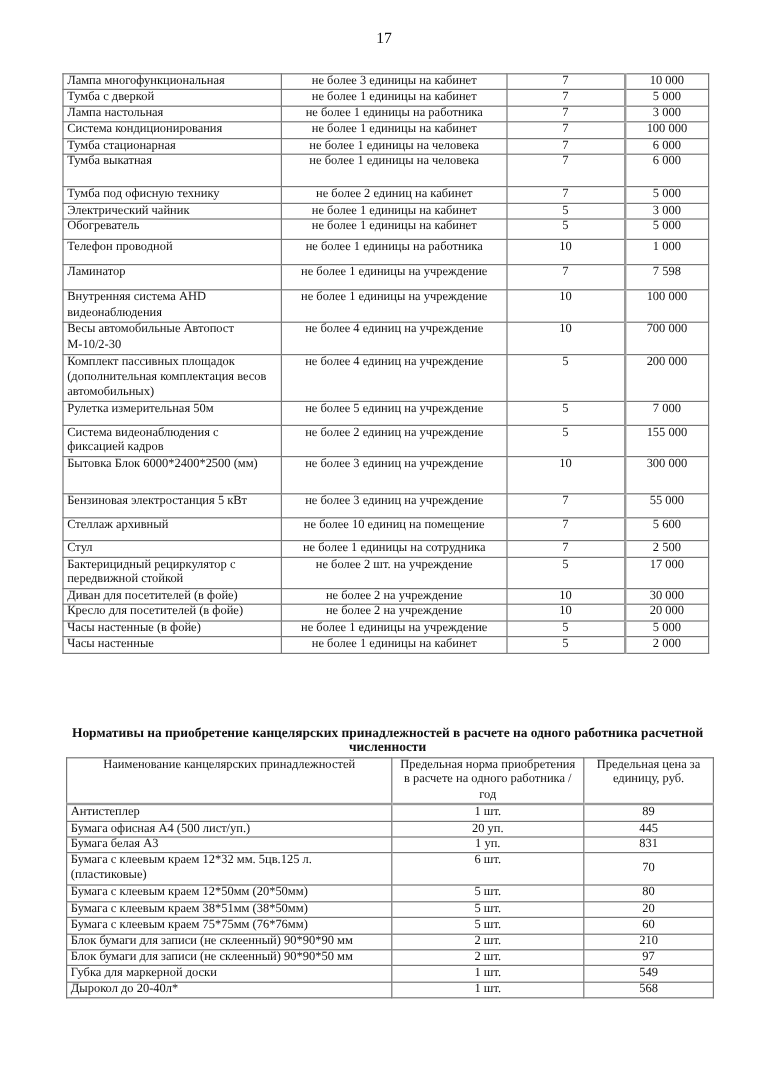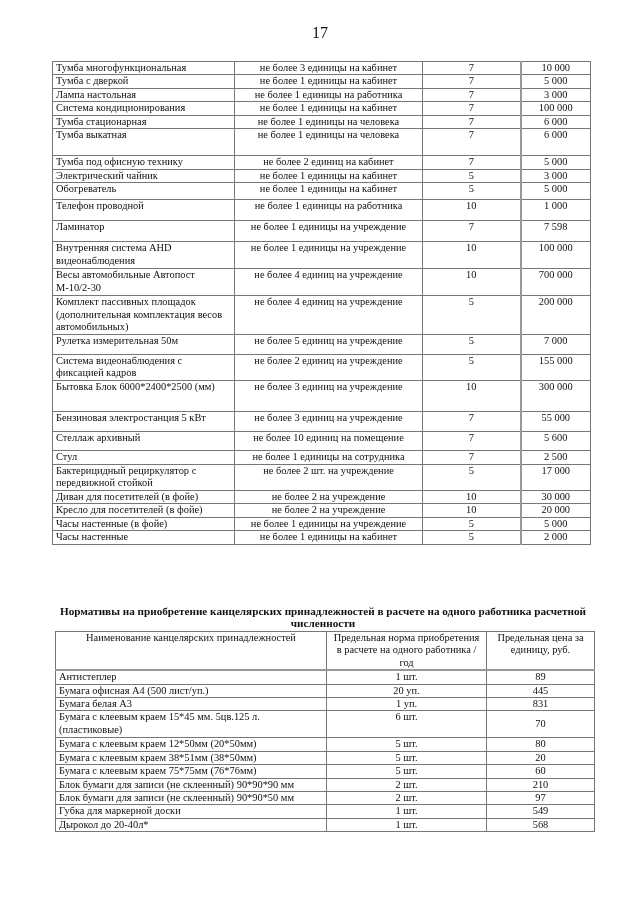--- a/index.html
+++ b/index.html
@@ -1,18 +1,18 @@
 <!DOCTYPE html>
 <html><head>
 <meta charset="utf-8">
 <style>
   html, body { margin: 0; padding: 0; background: #ffffff; }
   body { width: 640px; height: 905px; position: relative; overflow: hidden;
          font-family: "Liberation Serif", "DejaVu Serif", serif; color: #111; }
-  .page-num { position: absolute; top: 24px; left: 0; width: 640px; text-align: center; font-size: 16px; }
+  .page-num { position: absolute; top: 24px; left: 0; width: 640px; text-align: center; font-size: 13px; }
   table { border-collapse: collapse; position: absolute; table-layout: fixed; }
   td, th { border: 1px solid #777; font-size: 10.4px; line-height: 12.4px; padding: 0 3px; vertical-align: top; font-weight: normal; }
   #t1 { left: 52px; top: 61px; width: 538px; }
   #t1 td.c1 { text-align: left; }
   #t1 td.c2, #t1 td.c3, #t1 td.c4 { text-align: center; }
   #t1 td.c3 { border-right: 2px solid #999; }
   .title { position: absolute; top: 605px; left: 40px; width: 566px; text-align: center;
            font-weight: bold; font-size: 11.2px; line-height: 12.4px; }
   #t2 { left: 55px; top: 631px; width: 539px; }
   #t2 th { text-align: center; vertical-align: top; }
@@ -27,21 +27,21 @@
 
 <table id="t1">
   <colgroup>
     <col style="width:182px">
       <col style="width:188px">
       <col style="width:98px">
       <col style="width:70px">
   </colgroup>
   <tbody id="t1-body">
       <tr style="height: 13px;">
-        <td class="c1">Тумба многофункциональная</td>
+        <td class="c1">Лампа многофункциональная</td>
         <td class="c2">не более 3 единицы на кабинет</td>
         <td class="c3">7</td>
         <td class="c4">10 000</td>
       </tr>
       <tr style="height: 13px;">
         <td class="c1">Тумба с дверкой</td>
         <td class="c2">не более 1 единицы на кабинет</td>
         <td class="c3">7</td>
         <td class="c4">5 000</td>
       </tr>
@@ -211,21 +211,21 @@
         <td class="c1">Бумага офисная А4 (500 лист/уп.)</td>
         <td class="c2">20 уп.</td>
         <td class="c3">445</td>
       </tr>
       <tr style="height: 13px;">
         <td class="c1">Бумага белая А3</td>
         <td class="c2">1 уп.</td>
         <td class="c3">831</td>
       </tr>
       <tr style="height: 27px;">
-        <td class="c1">Бумага с клеевым краем 15*45 мм. 5цв.125 л. (пластиковые)</td>
+        <td class="c1">Бумага с клеевым краем 12*32 мм. 5цв.125 л. (пластиковые)</td>
         <td class="c2">6 шт.</td>
         <td class="c3" style="vertical-align: middle;">70</td>
       </tr>
       <tr style="height: 13px;">
         <td class="c1">Бумага с клеевым краем 12*50мм (20*50мм)</td>
         <td class="c2">5 шт.</td>
         <td class="c3">80</td>
       </tr>
       <tr style="height: 13px;">
         <td class="c1">Бумага с клеевым краем  38*51мм (38*50мм)</td>

